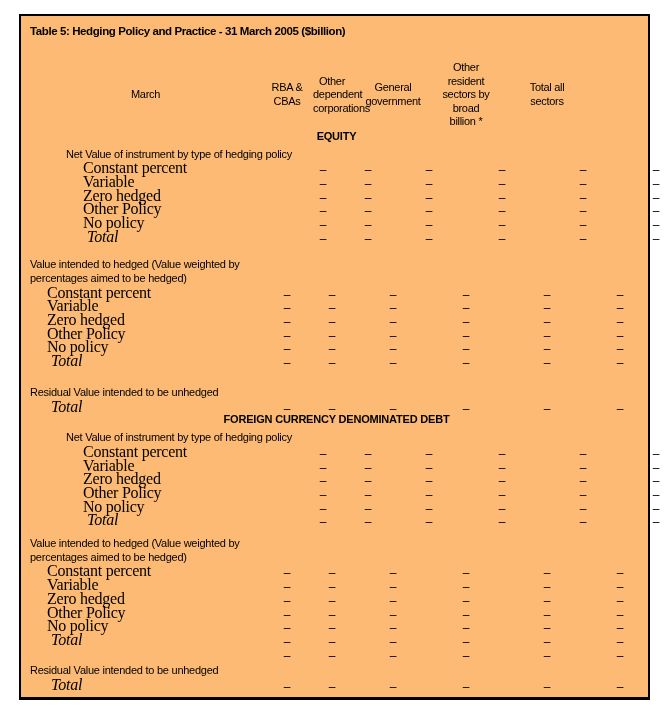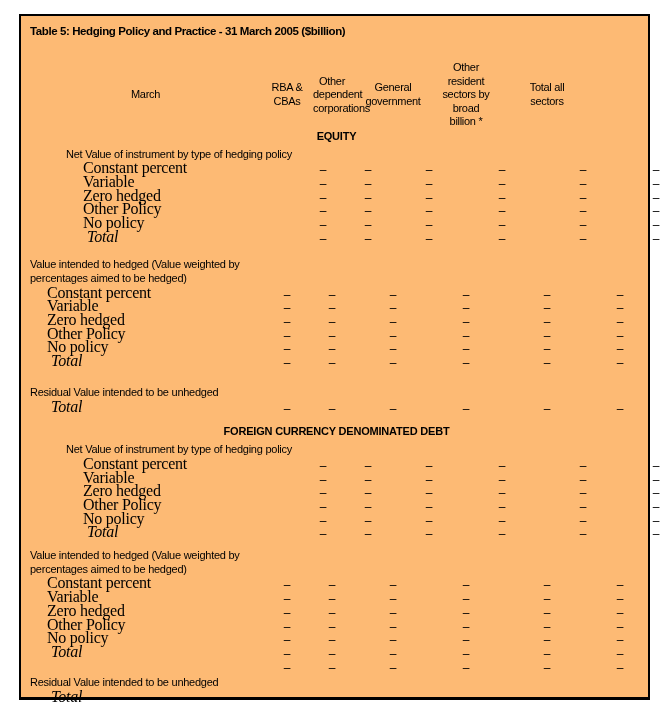--- a/index.html
+++ b/index.html
@@ -7,21 +7,21 @@
         font-family:"Liberation Sans","DejaVu Sans",sans-serif;color:#000;}
   .table-box{position:absolute;left:19px;top:14px;width:631px;height:686px;
              border:2px solid #000;border-bottom-width:3px;box-sizing:border-box;
              padding:9px 5px 0 9px;background:#fdba74;}
   .title{font-weight:bold;font-size:11.5px;line-height:13px;letter-spacing:-0.4px;white-space:nowrap;}
   .grid{display:grid;grid-template-columns:231px 52px 38px 84px 62px 100px 46px;}
   .header-row{margin-top:23px;align-items:center;min-height:41px;}
   .col-head{font-size:11px;line-height:13.5px;text-align:center;white-space:pre-line;letter-spacing:-0.3px;}
   .col-instrument{text-align:left;}
   .sec-head{text-align:center;font-weight:bold;font-size:11px;line-height:13px;letter-spacing:-0.2px;}
-  .mt13{margin-top:1px;} .mt12{margin-top:12px;} .mt5{margin-top:5px;margin-left:36px;}
+  .mt13{margin-top:1px;} .mt12{} .mt5{margin-top:5px;margin-left:36px;}
   .mt15{margin-top:15px;} .mt18{margin-top:18px;} .mt10{margin-top:10px;} .mt4{margin-top:4px;}
   .block-label{font-size:11px;line-height:13.7px;white-space:pre-line;letter-spacing:-0.25px;}
   .row{height:13.7px;}
   .row-label{font-size:16px;line-height:13.7px;padding-left:17px;letter-spacing:-0.25px;white-space:nowrap;font-family:Liberation Serif, serif;}
   .row-label.total{padding-left:21px;font-style:italic;}
   .cell{text-align:center;font-size:12px;line-height:13.7px;position:relative;top:3px;}
   .footnote{position:absolute;left:25px;top:706px;font-weight:bold;font-size:11.5px;
             letter-spacing:-0.4px;white-space:nowrap;}
 </style>
 </head>

